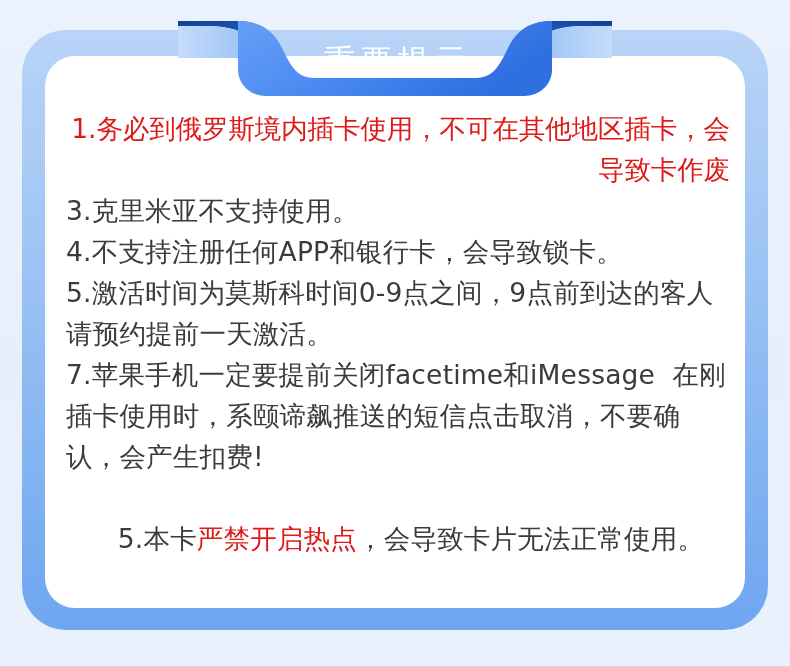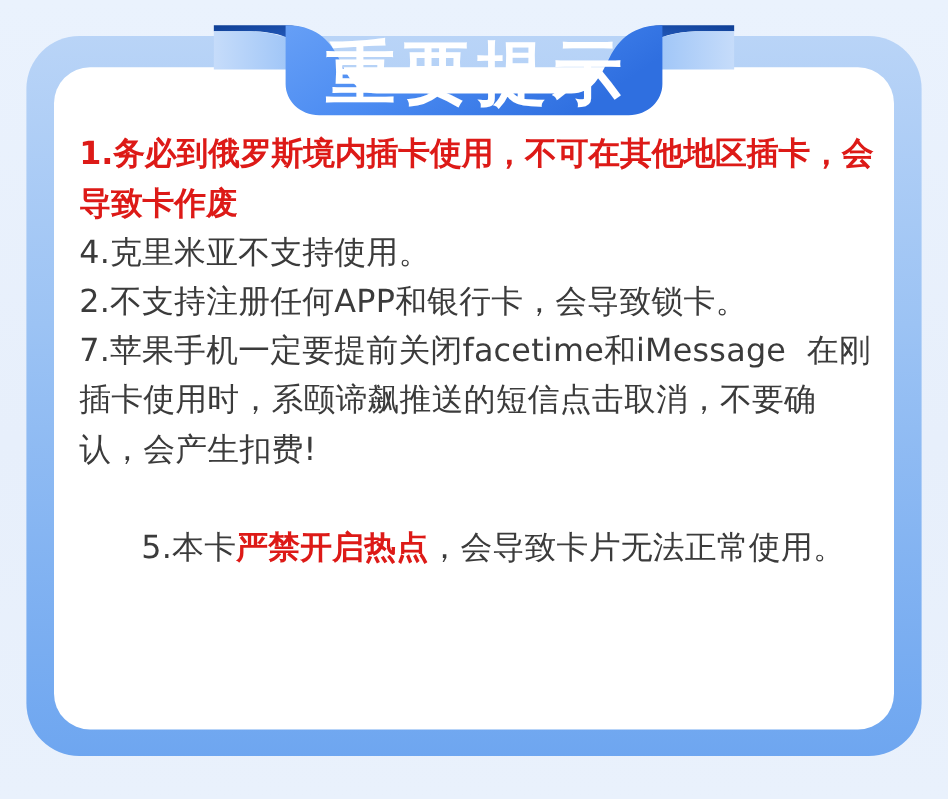--- a/index.html
+++ b/index.html
@@ -62,22 +62,22 @@
   .banner-title {
     position: absolute;
     left: 0;
     top: 0;
     width: 434px;
     height: 80px;
     display: flex;
     align-items: center;
     justify-content: center;
     color: #ffffff;
-    font-size: 58px;
-    font-weight: bold;
+    font-size: 32px;
+    font-weight: normal;
     letter-spacing: 5px;
     text-indent: 5px;
     line-height: 1;
     padding-top: 6px;
     box-sizing: border-box;
     white-space: nowrap;
   }
 
   
   .notice-list {
@@ -91,26 +91,27 @@
     line-height: 41px;
     letter-spacing: 0.2px;
     color: #3b3b3b;
     margin: 0;
     padding: 0;
     white-space: pre-wrap;
     word-break: break-word;
   }
   .notice-item.red {
     color: #dd1a17;
-    font-weight: bold;
+    font-weight: normal;
     letter-spacing: -0.1px;
+    text-align: right;
   }
   .em-red {
     color: #dd1a17;
-    font-weight: bold;
+    font-weight: normal;
     text-align: right;
   }
 </style>
 </head>
 <body>
 
 <div id="page">
 
   <div class="outer-frame"></div>
 
@@ -160,21 +161,22 @@
                C374 66 362 78 346 78
                L88 78
                C72 78 60 66 60 52
                Z" fill="url(#ribbonGrad)"></path>
     </svg>
     <div class="banner-title">重要提示</div>
   </div>
 
   <div class="notice-list">
     <p class="notice-item red">1.务必到俄罗斯境内插卡使用，不可在其他地区插卡，会导致卡作废</p>
-    <p class="notice-item">4.克里米亚不支持使用。</p>
-    <p class="notice-item">2.不支持注册任何APP和银行卡，会导致锁卡。</p>
+    <p class="notice-item">3.克里米亚不支持使用。</p>
+    <p class="notice-item">4.不支持注册任何APP和银行卡，会导致锁卡。</p>
+    <p class="notice-item">5.激活时间为莫斯科时间0-9点之间，9点前到达的客人请预约提前一天激活。</p>
     <p class="notice-item">7.苹果手机一定要提前关闭facetime和iMessage  在刚插卡使用时，系颐谛飙推送的短信点击取消，不要确认，会产生扣费!</p>
     <p class="notice-item">
       <span>5.本卡</span><span class="em-red">严禁开启热点</span><span>，会导致卡片无法正常使用。</span>
     </p>
   </div>
 
 </div>
 
 </body></html>

